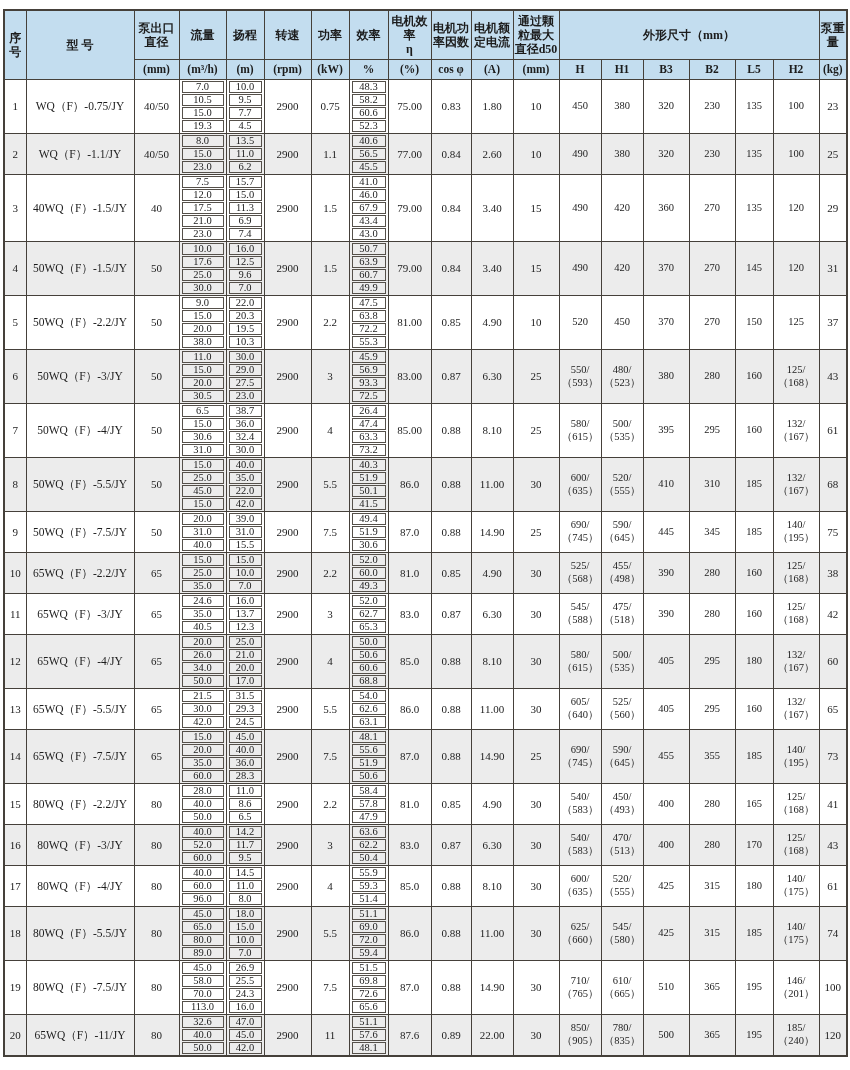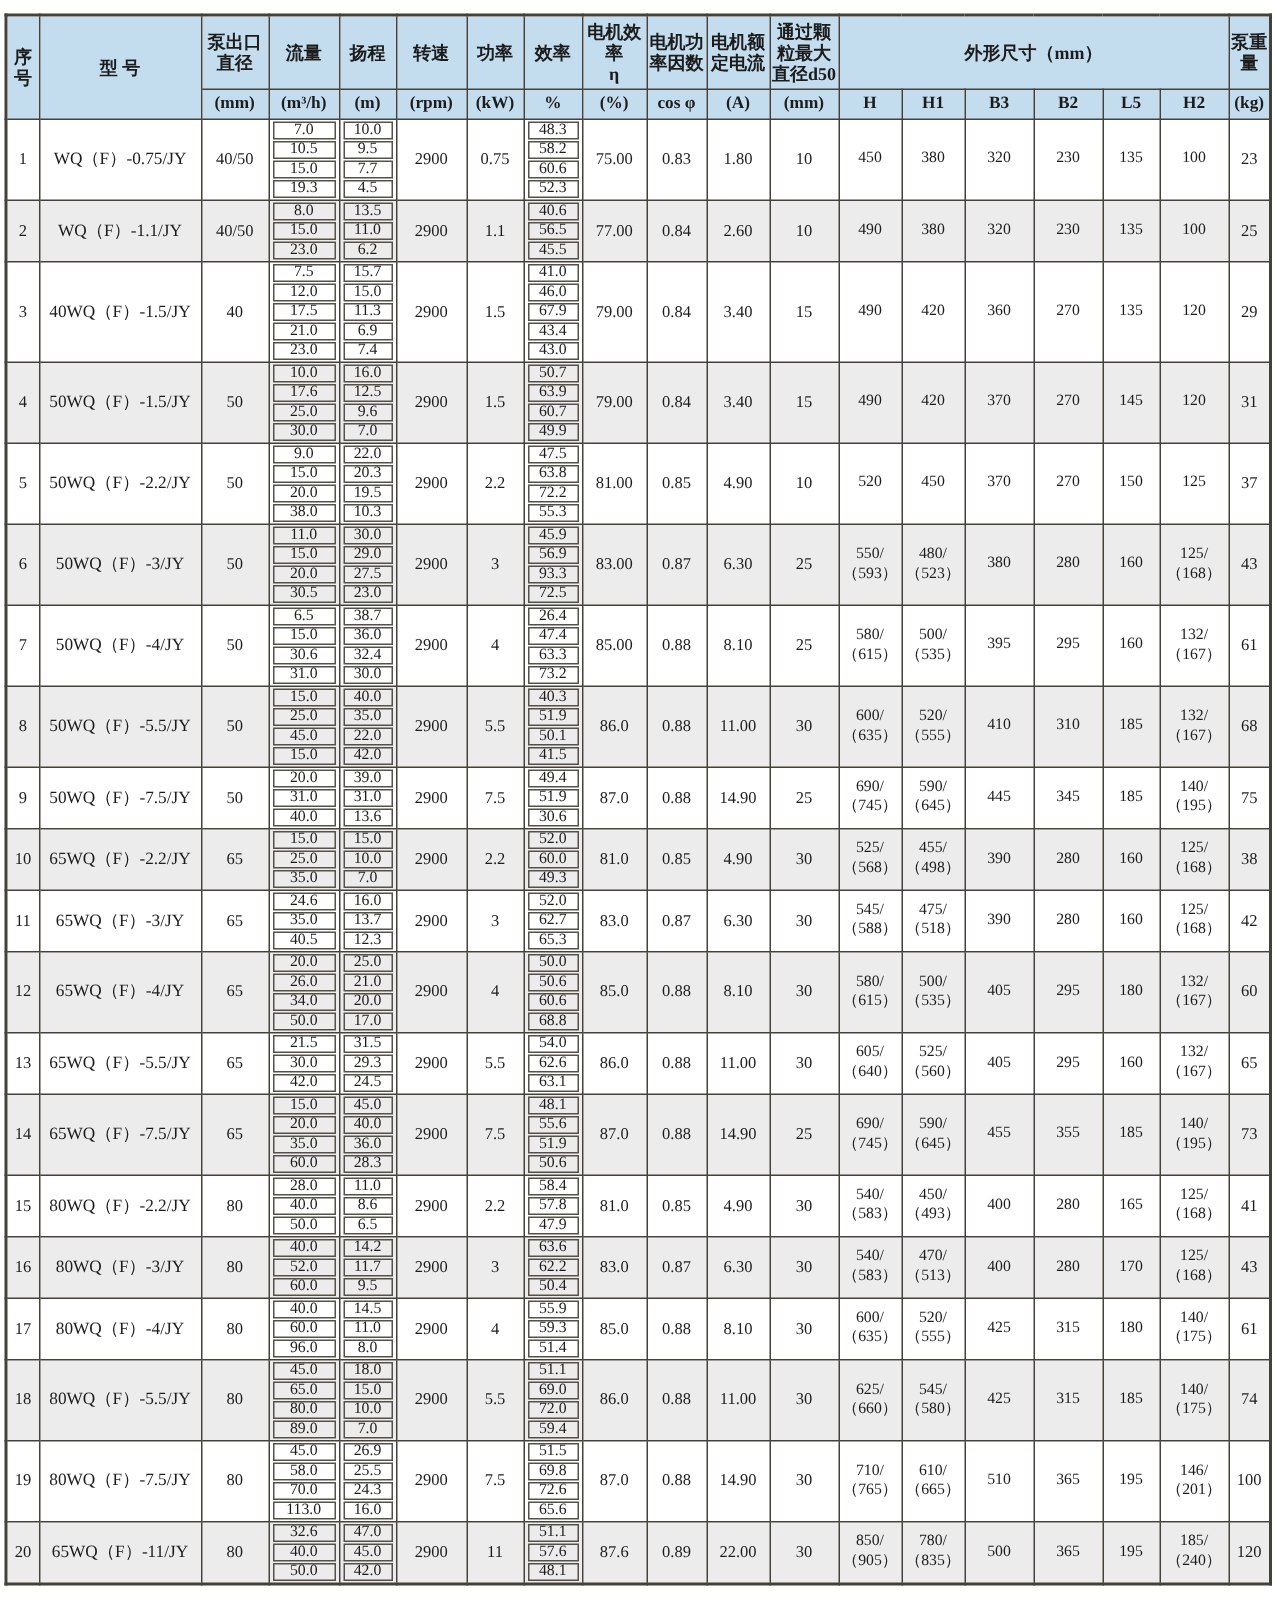--- a/index.html
+++ b/index.html
@@ -466,21 +466,21 @@
           <div class="subs">
             <div class="sub">20.0</div>
             <div class="sub">31.0</div>
             <div class="sub">40.0</div>
           </div>
         </td>
         <td>
           <div class="subs">
             <div class="sub">39.0</div>
             <div class="sub">31.0</div>
-            <div class="sub">13.6</div>
+            <div class="sub">15.5</div>
           </div>
         </td>
         <td>2900</td>
         <td>7.5</td>
         <td>
           <div class="subs">
             <div class="sub">49.4</div>
             <div class="sub">51.9</div>
             <div class="sub">30.6</div>
           </div>

